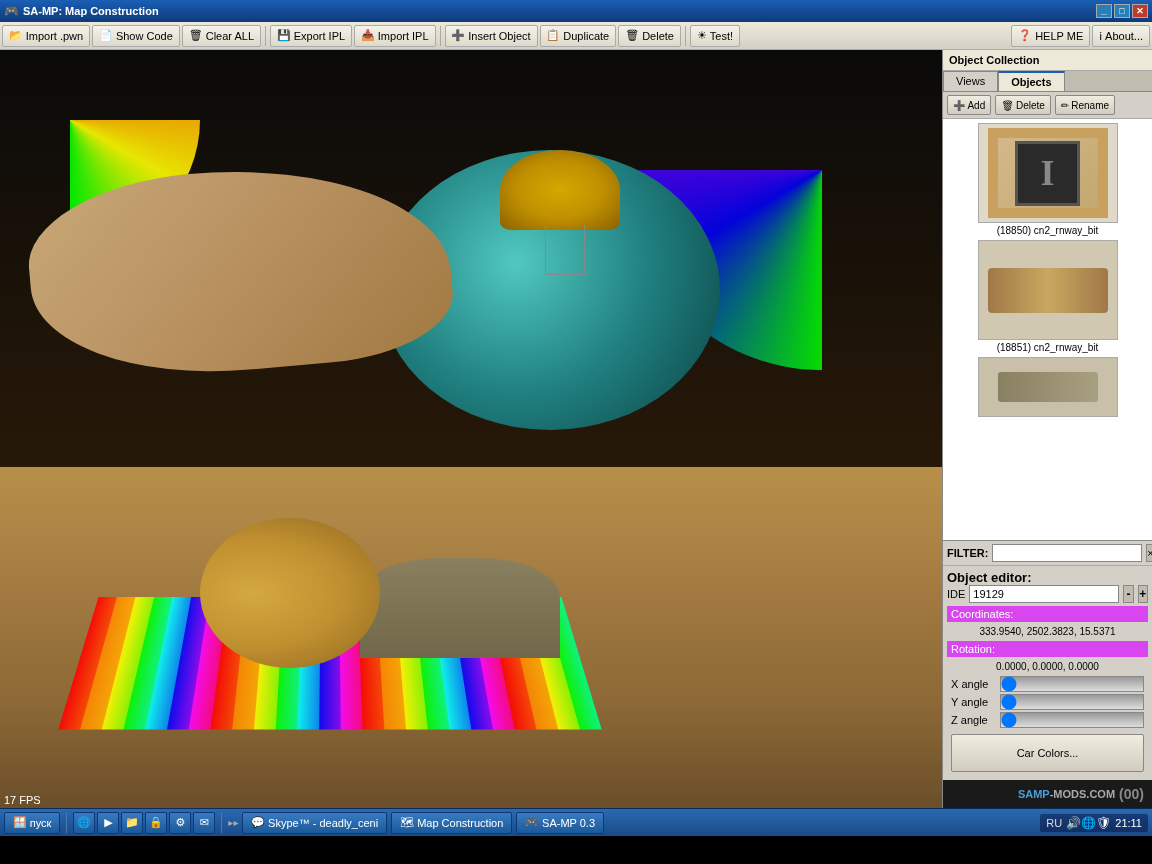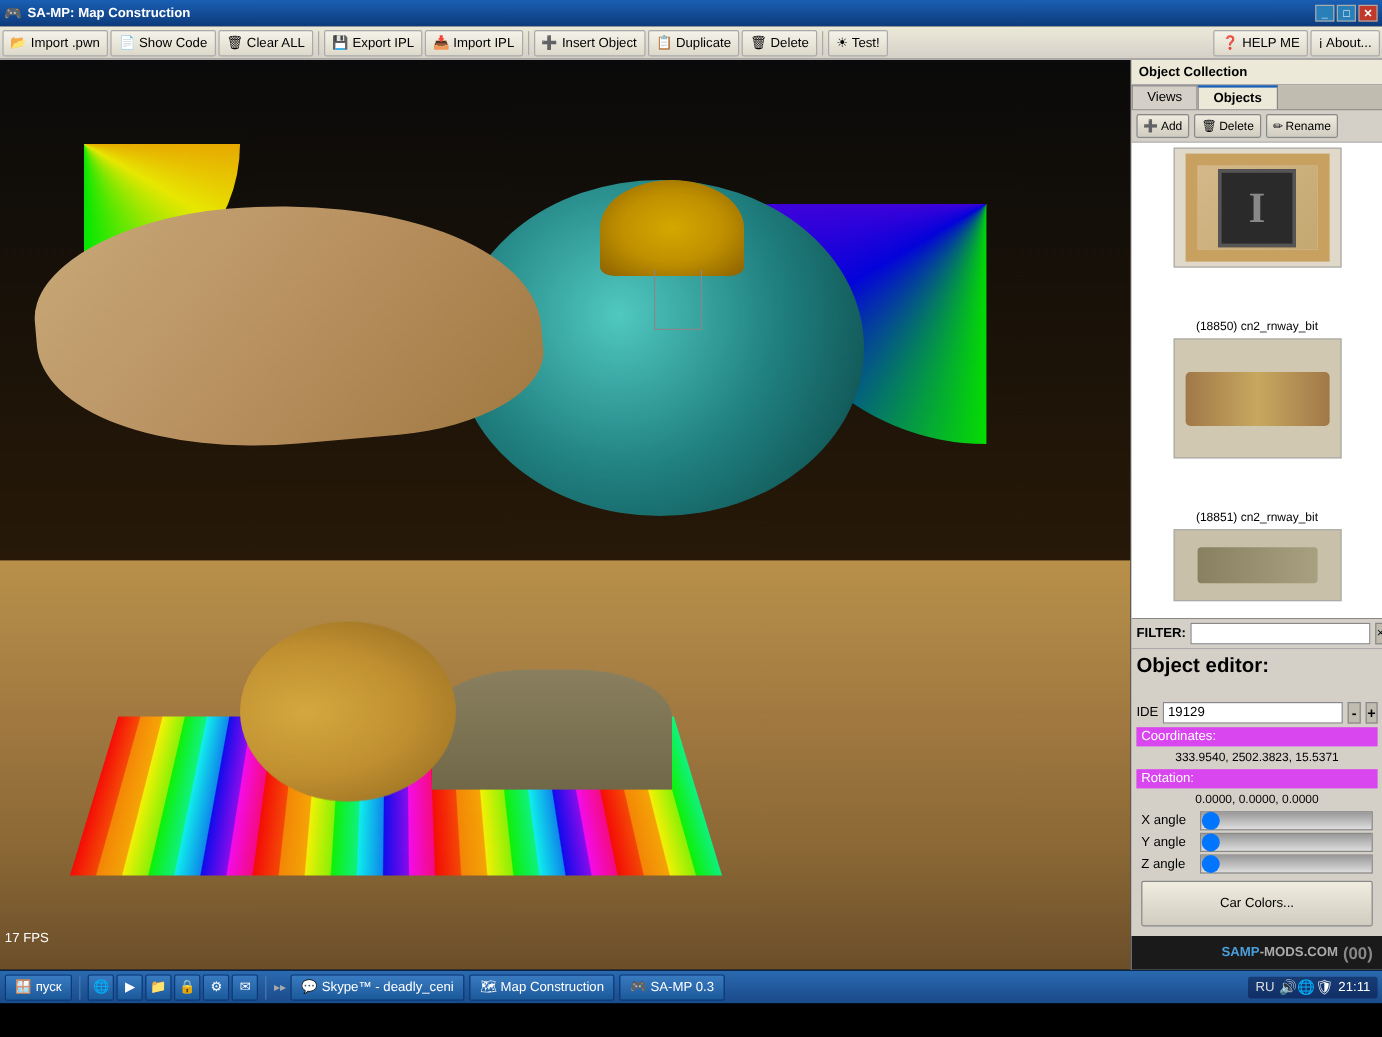--- a/index.html
+++ b/index.html
@@ -137,21 +137,20 @@
       display: flex; align-items: center; justify-content: center;
       font-size: 10px; color: #555;
       position: relative;
       overflow: hidden;
     }
 
     .obj-label {
       font-size: 10px;
       color: #000;
       text-align: center;
-      margin-top: 42px;
     }
 
     
     #filter-row {
       display: flex; align-items: center; padding: 3px 4px;
       background: #d4d0c8; border-bottom: 1px solid #aaa; gap: 4px;
     }
     #filter-label { font-size: 11px; font-weight: bold; }
     #filter-input {
       flex: 1; height: 18px; border: 1px solid #888;
@@ -161,21 +160,21 @@
       width: 20px; height: 18px;
       background: #c0bdb0; border: 1px solid #888;
       cursor: pointer; display: flex; align-items: center; justify-content: center;
     }
 
     
     #obj-editor {
       background: #d4d0c8;
       padding: 4px;
     }
-    #obj-editor-title { font-size: 17px; font-weight: bold; margin-bottom: 20px; }
+    #obj-editor-title { font-size: 13px; font-weight: bold; margin-bottom: 0; }
     .editor-row {
       display: flex; align-items: center; gap: 4px; margin-bottom: 3px;
     }
     .editor-label { font-size: 11px; width: 32px; }
     .editor-input {
       flex: 1; height: 18px; border: 1px solid #888;
       padding: 0 3px; font-size: 11px; background: white;
     }
     .inc-dec-btn {
       width: 18px; height: 18px;
@@ -248,21 +247,21 @@
 
     
     .scene-bg {
       position: absolute; width: 100%; height: 100%;
       background: linear-gradient(to bottom, #0a0a0a 0%, #1a1208 30%, #2a1a08 60%, #3a2210 100%);
     }
 
     
     #fps {
       position: absolute;
-      bottom: 20px; left: 4px;
+      bottom: 2px; left: 4px;
       color: white; font-size: 11px;
       z-index: 10;
     }
 
     
     #object-list::-webkit-scrollbar { width: 12px; }
     #object-list::-webkit-scrollbar-track { background: #c0bdb0; }
     #object-list::-webkit-scrollbar-thumb { background: #888; border: 1px solid #666; }
 
     

